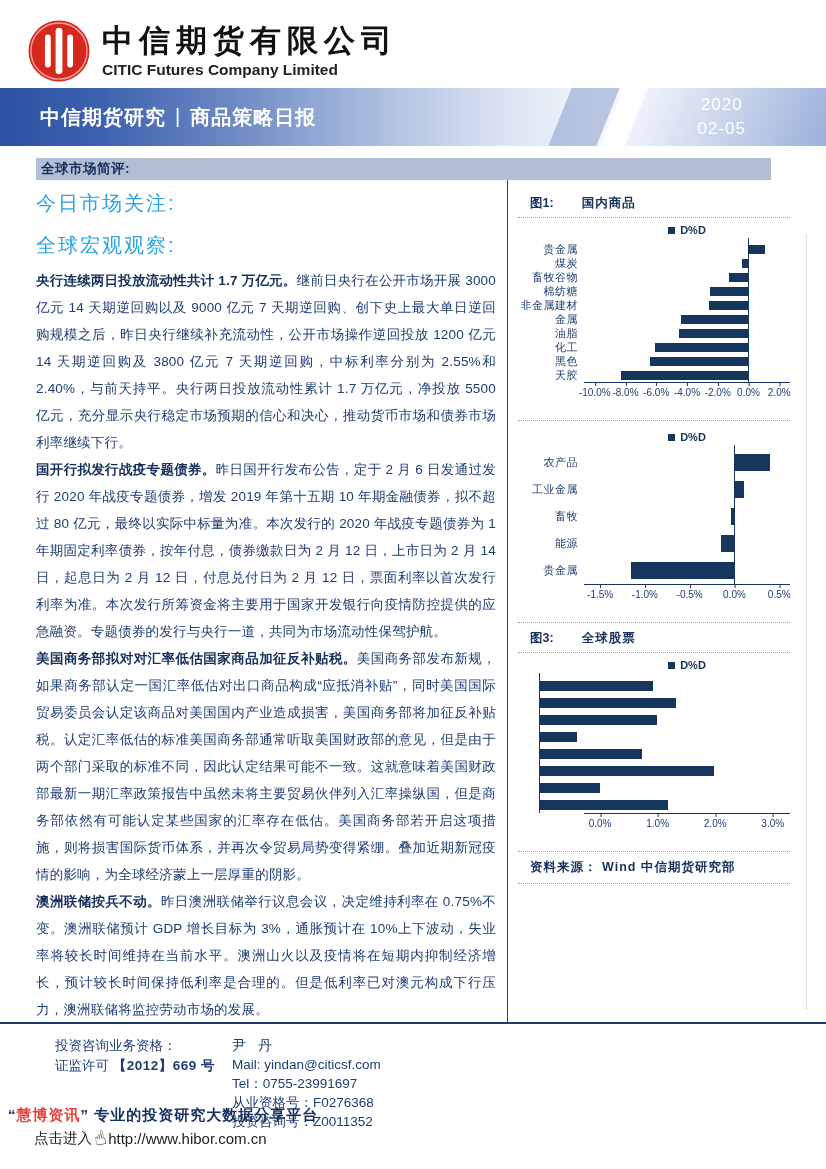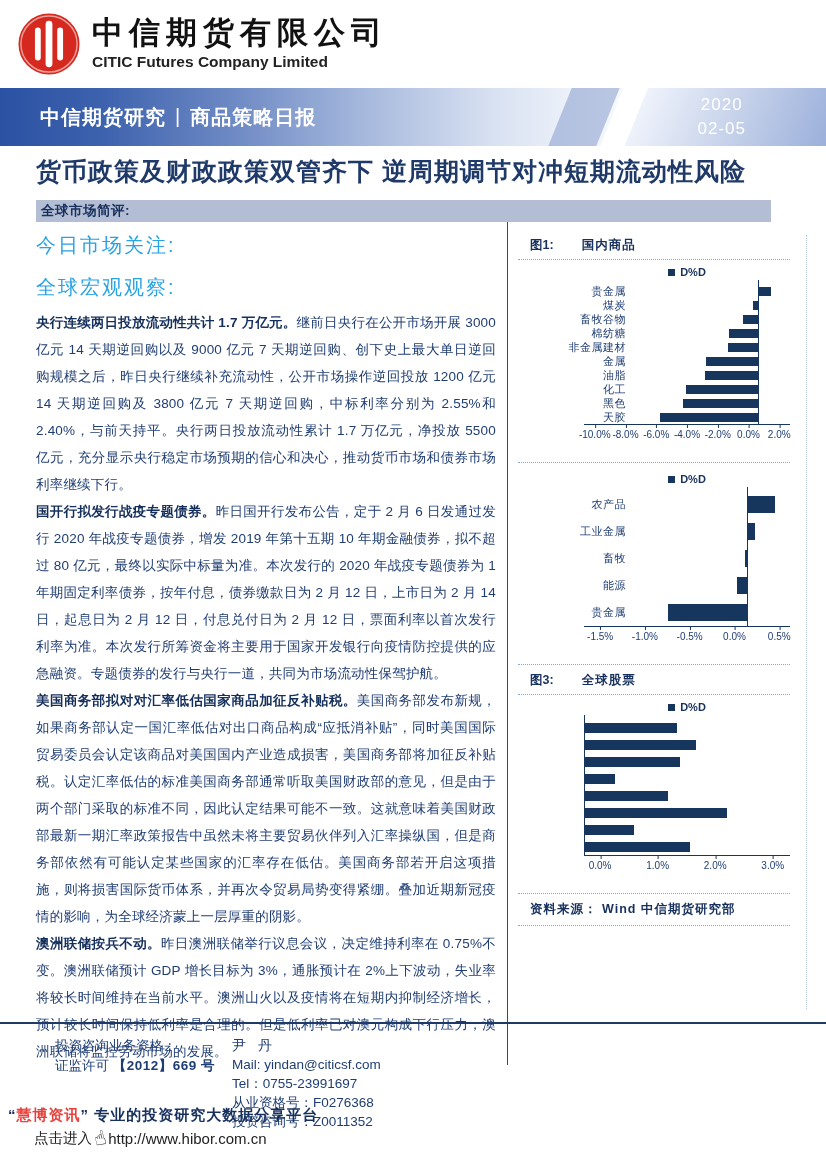--- a/index.html
+++ b/index.html
@@ -1,21 +1,21 @@
 <!DOCTYPE html>
 <html lang="zh"><head>
 <meta charset="utf-8">
 <style>
   * { margin:0; padding:0; box-sizing:border-box; }
   html,body { background:#fff; }
   body { font-family:"Liberation Sans","DejaVu Sans",sans-serif; }
   .page { position:relative; width:826px; height:1169px; margin:0 auto; background:#fff; overflow:hidden; color:#1f3d73; }
 
   
-  .logo-row { height:88px; padding:13px 0 0 18px; display:flex; align-items:flex-start; gap:12px; }
+  .logo-row { height:88px; padding:13px 0 0 28px; display:flex; align-items:center; gap:12px; }
   .logo-svg { width:62px; height:62px; flex:0 0 auto; }
   .company { padding-top:2px; }
   .company-cn { font-size:31px; font-weight:bold; color:#111; letter-spacing:6px; line-height:36px; }
   .company-en { font-size:15.5px; font-weight:bold; color:#222; line-height:22px; }
 
   
   .banner { position:relative; height:58px; overflow:hidden;
     background:linear-gradient(90deg,#2b52a3 0%,#3c61ad 12%,#6d89c4 28%,#a9bbde 45%,#d9e2f2 60%,#f2f5fb 72%,#ffffff 80%); }
   .banner-pre-slash { position:absolute; top:-12px; bottom:-12px; left:560px; width:48px;
     background:rgba(110,138,196,.45); transform:skewX(-22deg); }
@@ -53,21 +53,21 @@
   
   .figure { margin-bottom:18px; }
   .figure + .figure { border-top:1px dotted #8fa8cc; padding-top:4px; }
   .fig-header { display:flex; gap:28px; align-items:baseline; border-bottom:1px dotted #8fa8cc;
     padding:3px 0 5px 12px; }
   .fig-no { font-size:12.5px; font-weight:bold; color:#17305e; }
   .fig-title { font-size:12.5px; font-weight:bold; color:#17305e; letter-spacing:1px; }
   .fig-legend { margin-left:66px; height:16px; display:flex; justify-content:center; align-items:center; gap:5px;
     font-size:11px; font-weight:bold; color:#17305e; margin-top:4px; }
   .swatch { width:7px; height:7px; background:#17365d; display:inline-block; }
-  .fig-plot { display:flex; margin-top:4px;margin-left:48px; }
+  .fig-plot { display:flex; margin-top:4px; }
   .ylabels { width:66px; }
   .ylabel { font-size:11px; color:#1f3d73; text-align:right; padding-right:6px; display:flex; align-items:center; justify-content:flex-end; letter-spacing:.5px; }
   .plotarea { flex:1; position:relative; }
   .zeroline { position:absolute; top:-4px; bottom:0; width:1px; background:#17365d; }
   .bar { position:absolute; background:#17365d; }
   .xaxis { margin-left:66px; border-top:1px solid #17365d; position:relative; height:20px; }
   .tick { position:absolute; top:4px; transform:translateX(-50%); font-size:10px; color:#1f3d73; white-space:nowrap; }
   .tick::before { content:""; position:absolute; top:-4px; left:50%; width:1px; height:3px; background:#17365d; }
 
   .source-note { border-top:1px dotted #8fa8cc; border-bottom:1px dotted #8fa8cc;
@@ -117,33 +117,32 @@
       <span>中信期货研究</span>
       <span class="banner-divider">|</span>
       <span>商品策略日报</span>
     </div>
     <div class="banner-date">
       <div>2020</div>
       <div>02-05</div>
     </div>
   </div>
 
-  <div class="report-title">货币政策及财政政策双管齐下 逆周期调节对冲短期流动性风险</div>
 
   <div class="section-bar">全球市场简评:</div>
 
   <div class="columns">
     <div class="left-col">
       <h2 class="sec">今日市场关注:</h2>
       <h2 class="sec macro">全球宏观观察:</h2>
       <div class="paras">
         <p><b>央行连续两日投放流动性共计 1.7 万亿元。</b><span>继前日央行在公开市场开展 3000 亿元 14 天期逆回购以及 9000 亿元 7 天期逆回购、创下史上最大单日逆回购规模之后，昨日央行继续补充流动性，公开市场操作逆回投放 1200 亿元 14 天期逆回购及 3800 亿元 7 天期逆回购，中标利率分别为 2.55%和 2.40%，与前天持平。央行两日投放流动性累计 1.7 万亿元，净投放 5500 亿元，充分显示央行稳定市场预期的信心和决心，推动货币市场和债券市场利率继续下行。</span></p>
         <p><b>国开行拟发行战疫专题债券。</b><span>昨日国开行发布公告，定于 2 月 6 日发通过发行 2020 年战疫专题债券，增发 2019 年第十五期 10 年期金融债券，拟不超过 80 亿元，最终以实际中标量为准。本次发行的 2020 年战疫专题债券为 1 年期固定利率债券，按年付息，债券缴款日为 2 月 12 日，上市日为 2 月 14 日，起息日为 2 月 12 日，付息兑付日为 2 月 12 日，票面利率以首次发行利率为准。本次发行所筹资金将主要用于国家开发银行向疫情防控提供的应急融资。专题债券的发行与央行一道，共同为市场流动性保驾护航。</span></p>
         <p><b>美国商务部拟对对汇率低估国家商品加征反补贴税。</b><span>美国商务部发布新规，如果商务部认定一国汇率低估对出口商品构成“应抵消补贴”，同时美国国际贸易委员会认定该商品对美国国内产业造成损害，美国商务部将加征反补贴税。认定汇率低估的标准美国商务部通常听取美国财政部的意见，但是由于两个部门采取的标准不同，因此认定结果可能不一致。这就意味着美国财政部最新一期汇率政策报告中虽然未将主要贸易伙伴列入汇率操纵国，但是商务部依然有可能认定某些国家的汇率存在低估。美国商务部若开启这项措施，则将损害国际货币体系，并再次令贸易局势变得紧绷。叠加近期新冠疫情的影响，为全球经济蒙上一层厚重的阴影。</span></p>
-        <p><b>澳洲联储按兵不动。</b><span>昨日澳洲联储举行议息会议，决定维持利率在 0.75%不变。澳洲联储预计 GDP 增长目标为 3%，通胀预计在 2%上下波动，失业率将较长时间维持在当前水平。澳洲山火以及疫情将在短期内抑制经济增长，预计较长时间保持低利率是合理的。但是低利率已对澳元构成下行压力，澳洲联储将监控劳动市场的发展。</span></p>
+        <p><b>澳洲联储按兵不动。</b><span>昨日澳洲联储举行议息会议，决定维持利率在 0.75%不变。澳洲联储预计 GDP 增长目标为 3%，通胀预计在 10%上下波动，失业率将较长时间维持在当前水平。澳洲山火以及疫情将在短期内抑制经济增长，预计较长时间保持低利率是合理的。但是低利率已对澳元构成下行压力，澳洲联储将监控劳动市场的发展。</span></p>
       </div>
     </div>
     <div class="col-divider"></div>
     <div class="right-col">
 
     <section class="figure">
           <div class="fig-header">
             <span class="fig-no">图1:</span>
             <span class="fig-title">国内商品</span>
           </div>

